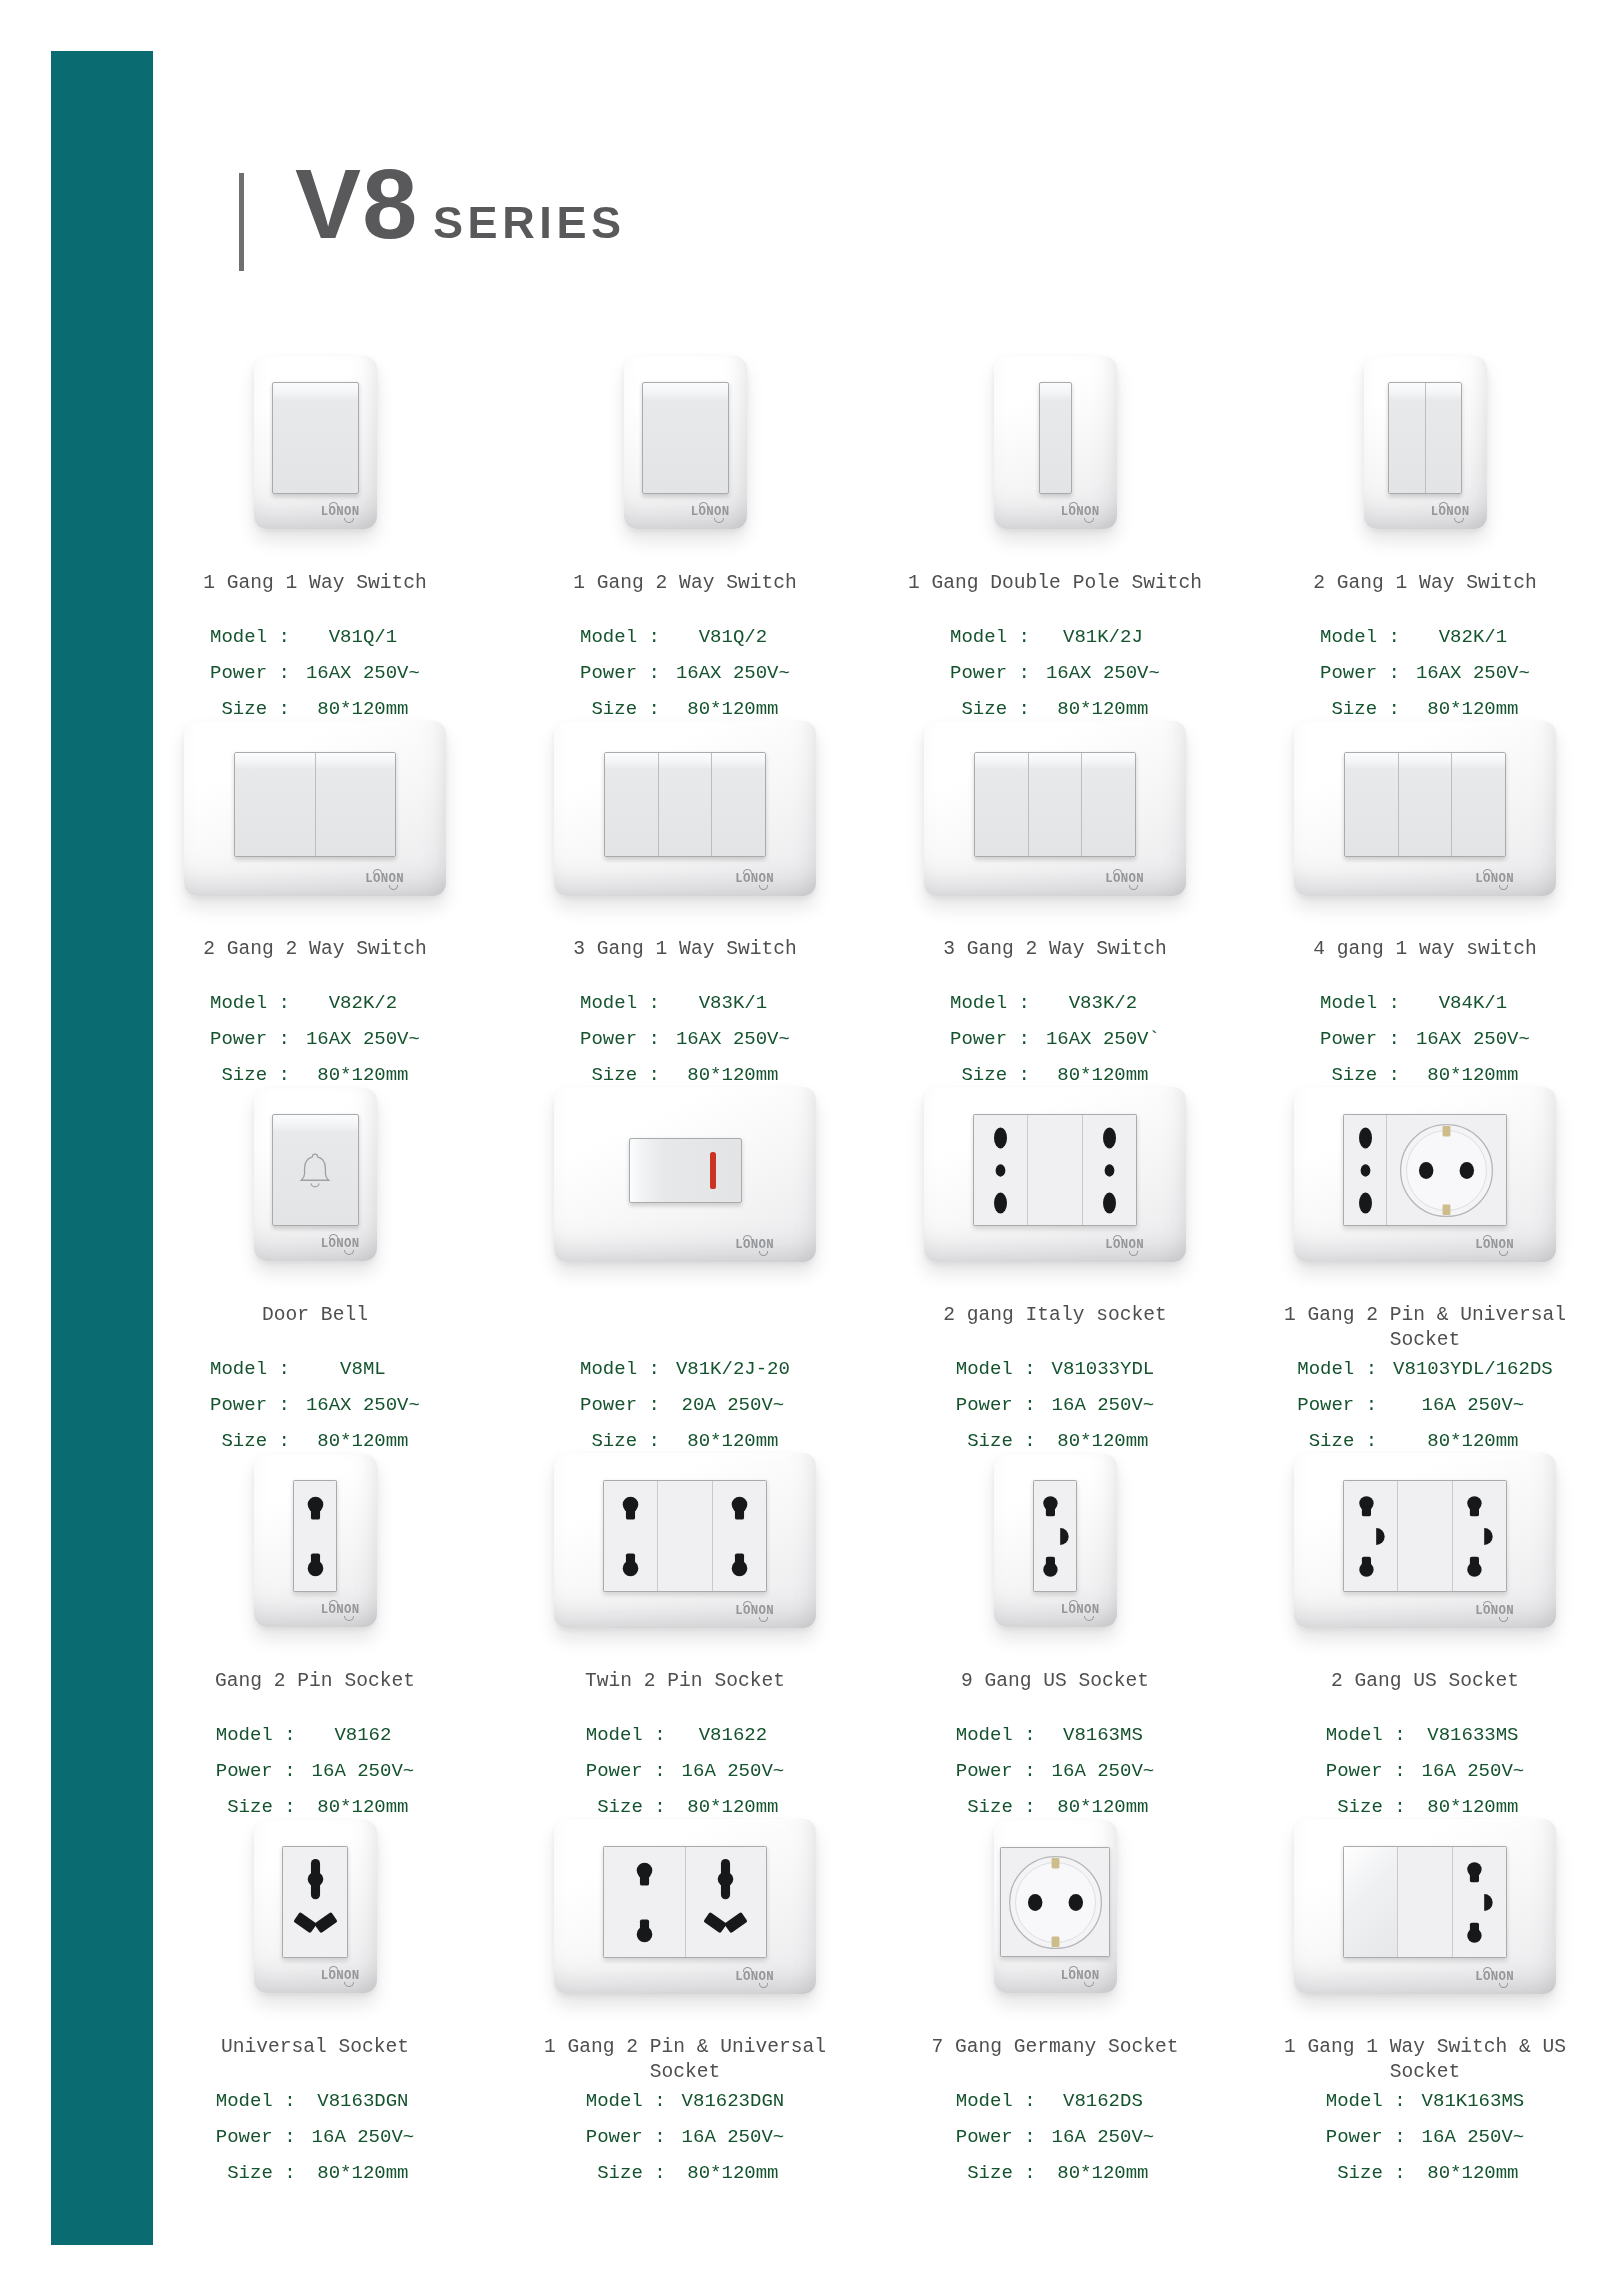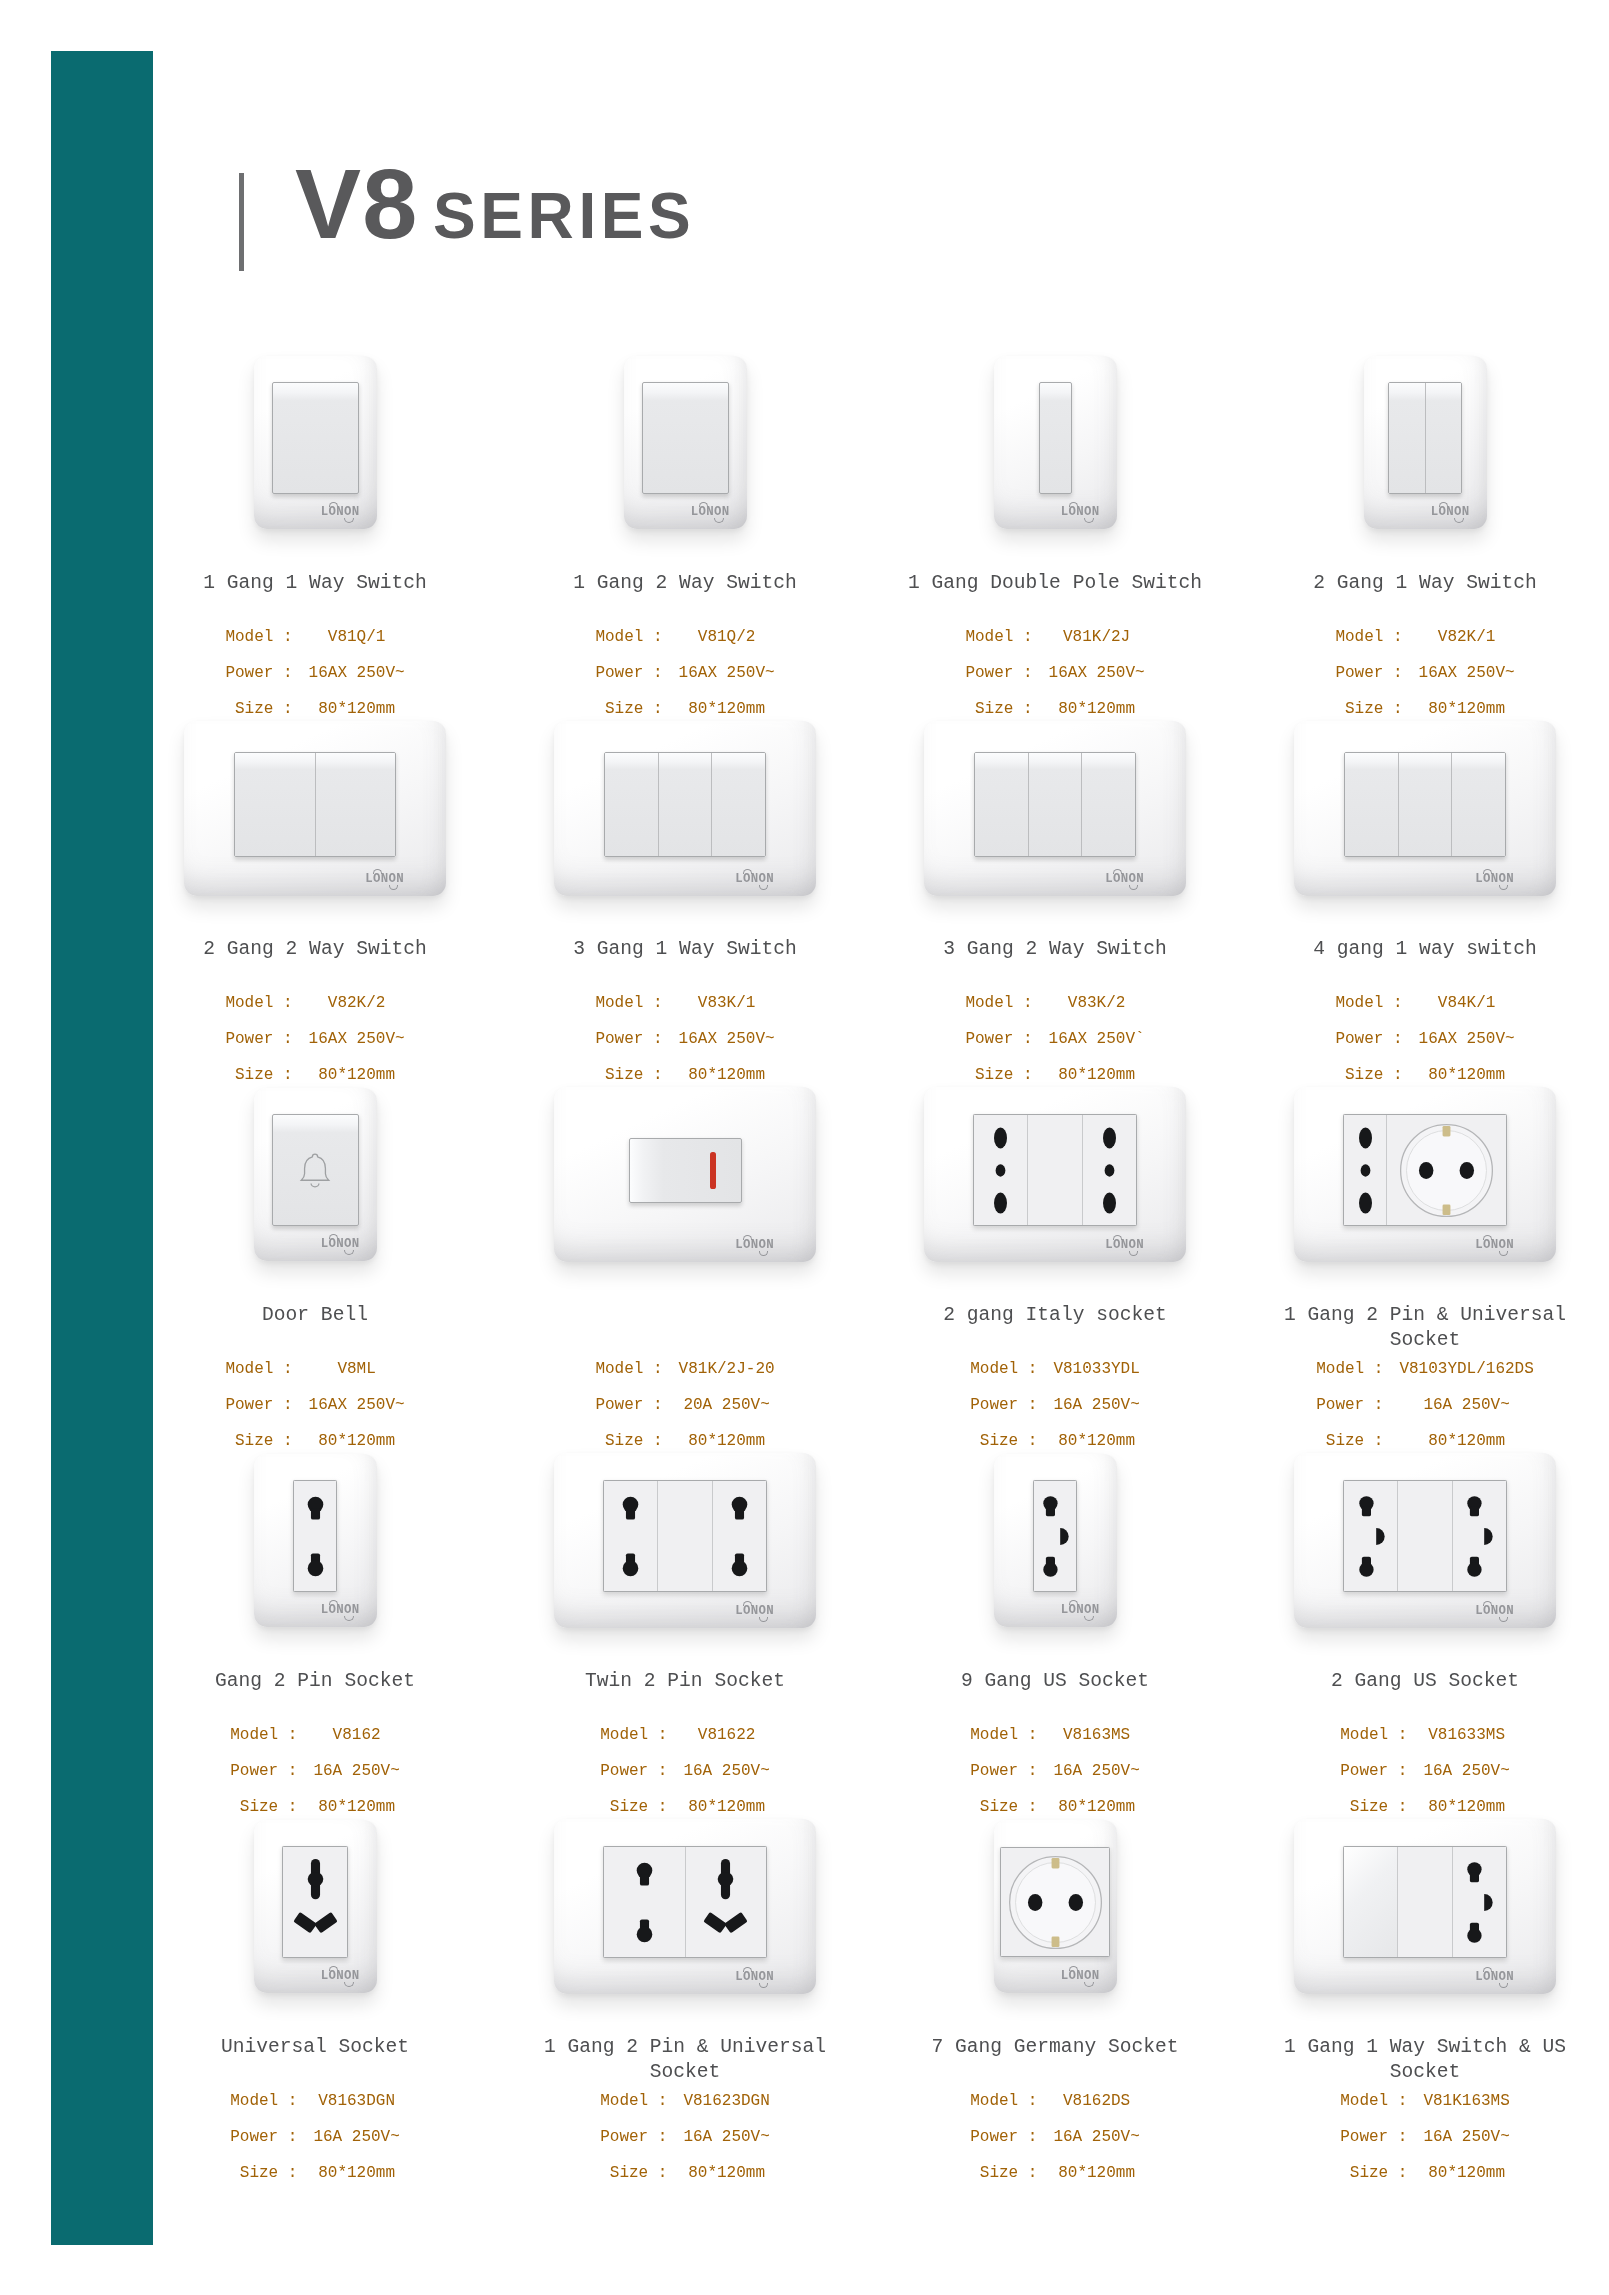--- a/index.html
+++ b/index.html
@@ -6,21 +6,21 @@
   body{width:1609px;height:2295px;position:relative;background:#ffffff;
        font-family:"Liberation Sans", sans-serif;overflow:hidden;}
 
   
   .accent-bar{position:absolute;left:51px;top:51px;width:102px;height:2194px;}
 
   
   .title-rule{position:absolute;left:239px;top:173px;width:5.2px;height:98px;background:#6e6f71;}
   .title-wrap{position:absolute;left:295px;top:154px;display:flex;align-items:baseline;color:#59595b;text-align:right;}
   .title-main{font-size:99px;font-weight:bold;line-height:1;letter-spacing:1.3px;}
-  .title-sub{font-size:64px;font-weight:bold;letter-spacing:4.6px;margin-left:14.3px;line-height:1;}
+  .title-sub{font-size:45px;font-weight:bold;letter-spacing:4.6px;margin-left:14.3px;line-height:1;}
 
   
   #grid{position:absolute;left:130px;top:354px;width:1479px;display:grid;
         grid-template-columns:repeat(4,370px);grid-auto-rows:366px;font-family:Liberation Mono, monospace;}
   .card{position:relative;text-align:center;}
   .plate-box{height:177px;display:flex;align-items:center;justify-content:center;}
 
   
   .plate{position:relative;border-radius:13px;
          background:linear-gradient(155deg,#ffffff 25%,#f6f6f7 60%,#eaeaec 100%);
@@ -71,21 +71,21 @@
   .fr-nar{width:42px;height:110px;}
   .fr-uni{width:64px;height:110px;}
   .fr-sq{width:108px;height:108px;}
   .sec.face-switch{background:linear-gradient(135deg,#ffffff 0%,#f0f1f3 40%,#e6e7e9 100%);}
 
   
   .p-name{position:absolute;top:213px;left:0;right:0;margin:4px;font-size:19.6px;font-weight:normal;
           line-height:25px;color:#4e4f51;white-space:pre-line;}
   .specs{position:absolute;top:273px;left:0;right:0;display:grid;
          grid-template-columns:max-content max-content;justify-content:center;
-         column-gap:6.5px;row-gap:4.6px;font-size:16px;line-height:20px;color:#a16207;gap:16px;}
+         column-gap:6.5px;row-gap:4.6px;font-size:19px;line-height:20px;color:#14532d;gap:16px;}
   .specs .lab{text-align:right;}
   .specs .val{text-align:center;}
 </style>
 </head>
 <body>
 
 <div class="page">
   <div class="accent-bar" id="accent-bar" style="background: rgb(10, 107, 112);"></div>
   <div class="title-rule"></div>
   <div class="title-wrap">

